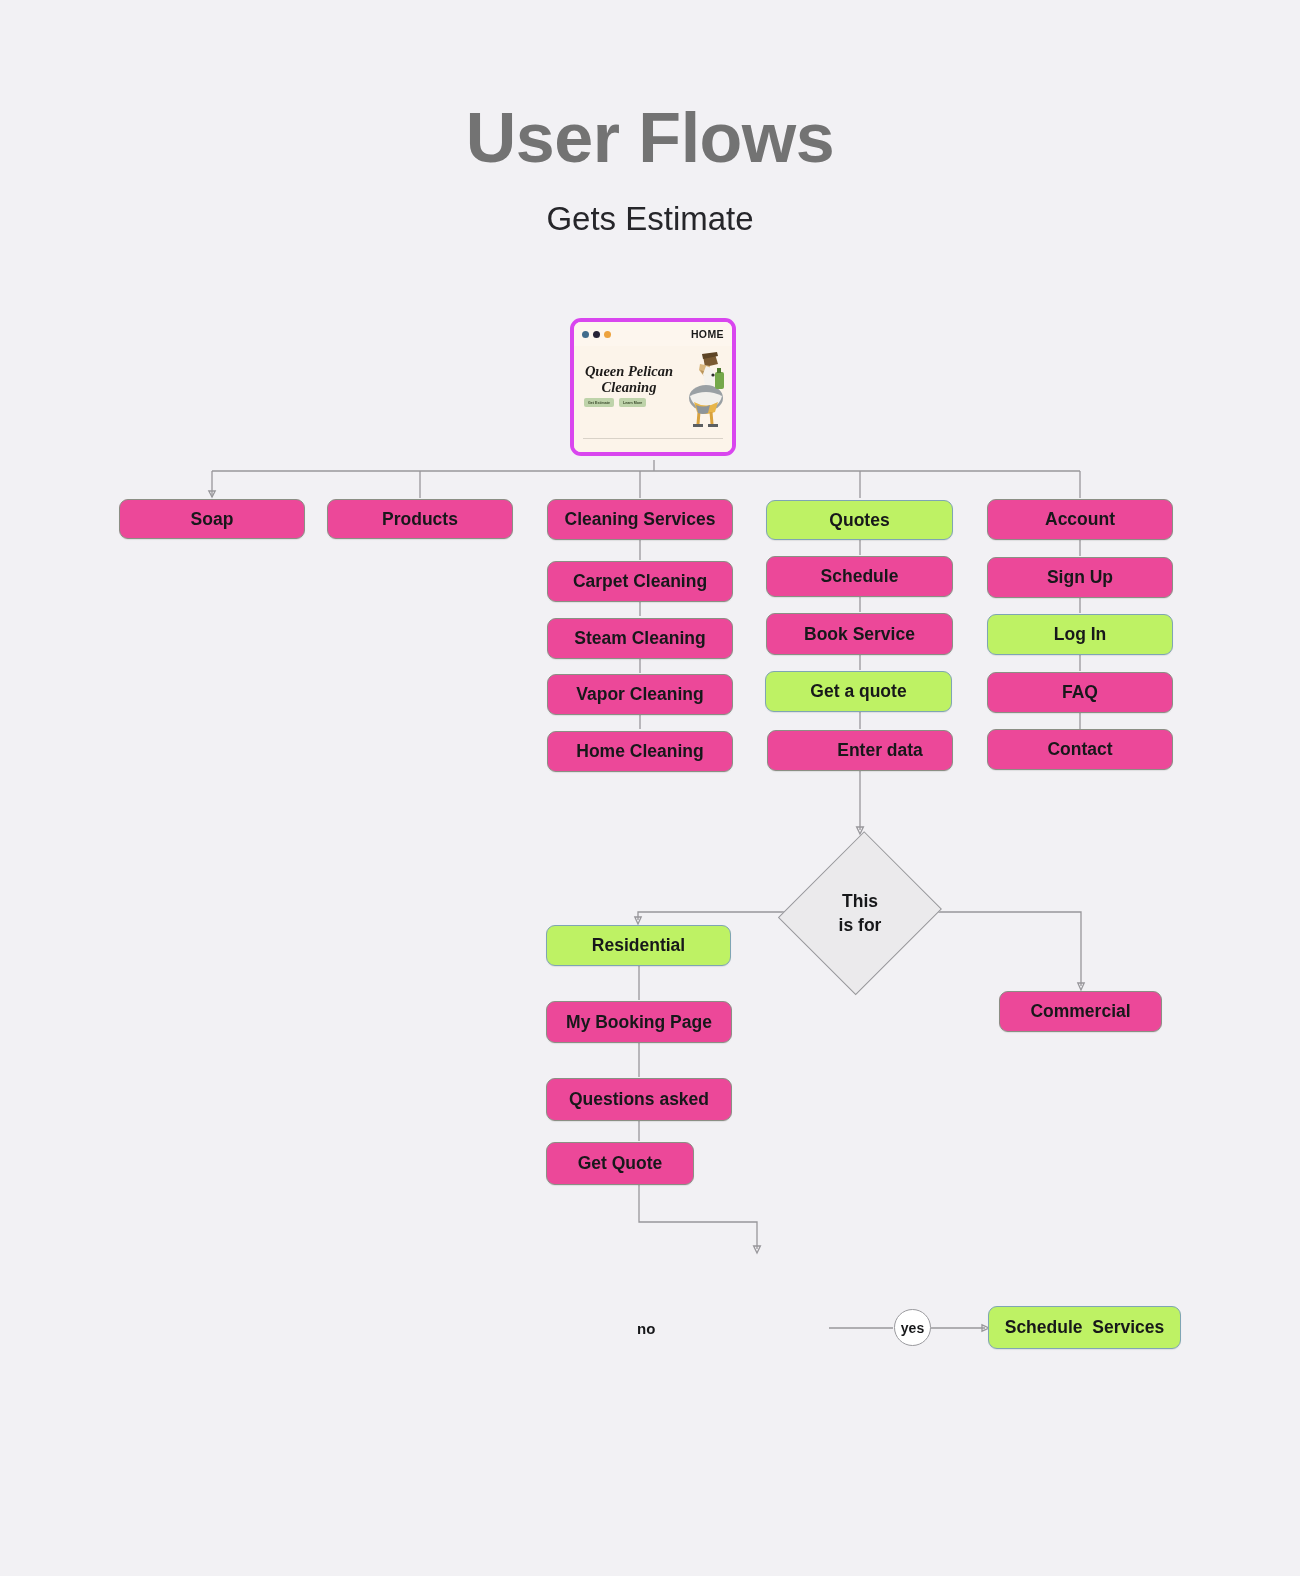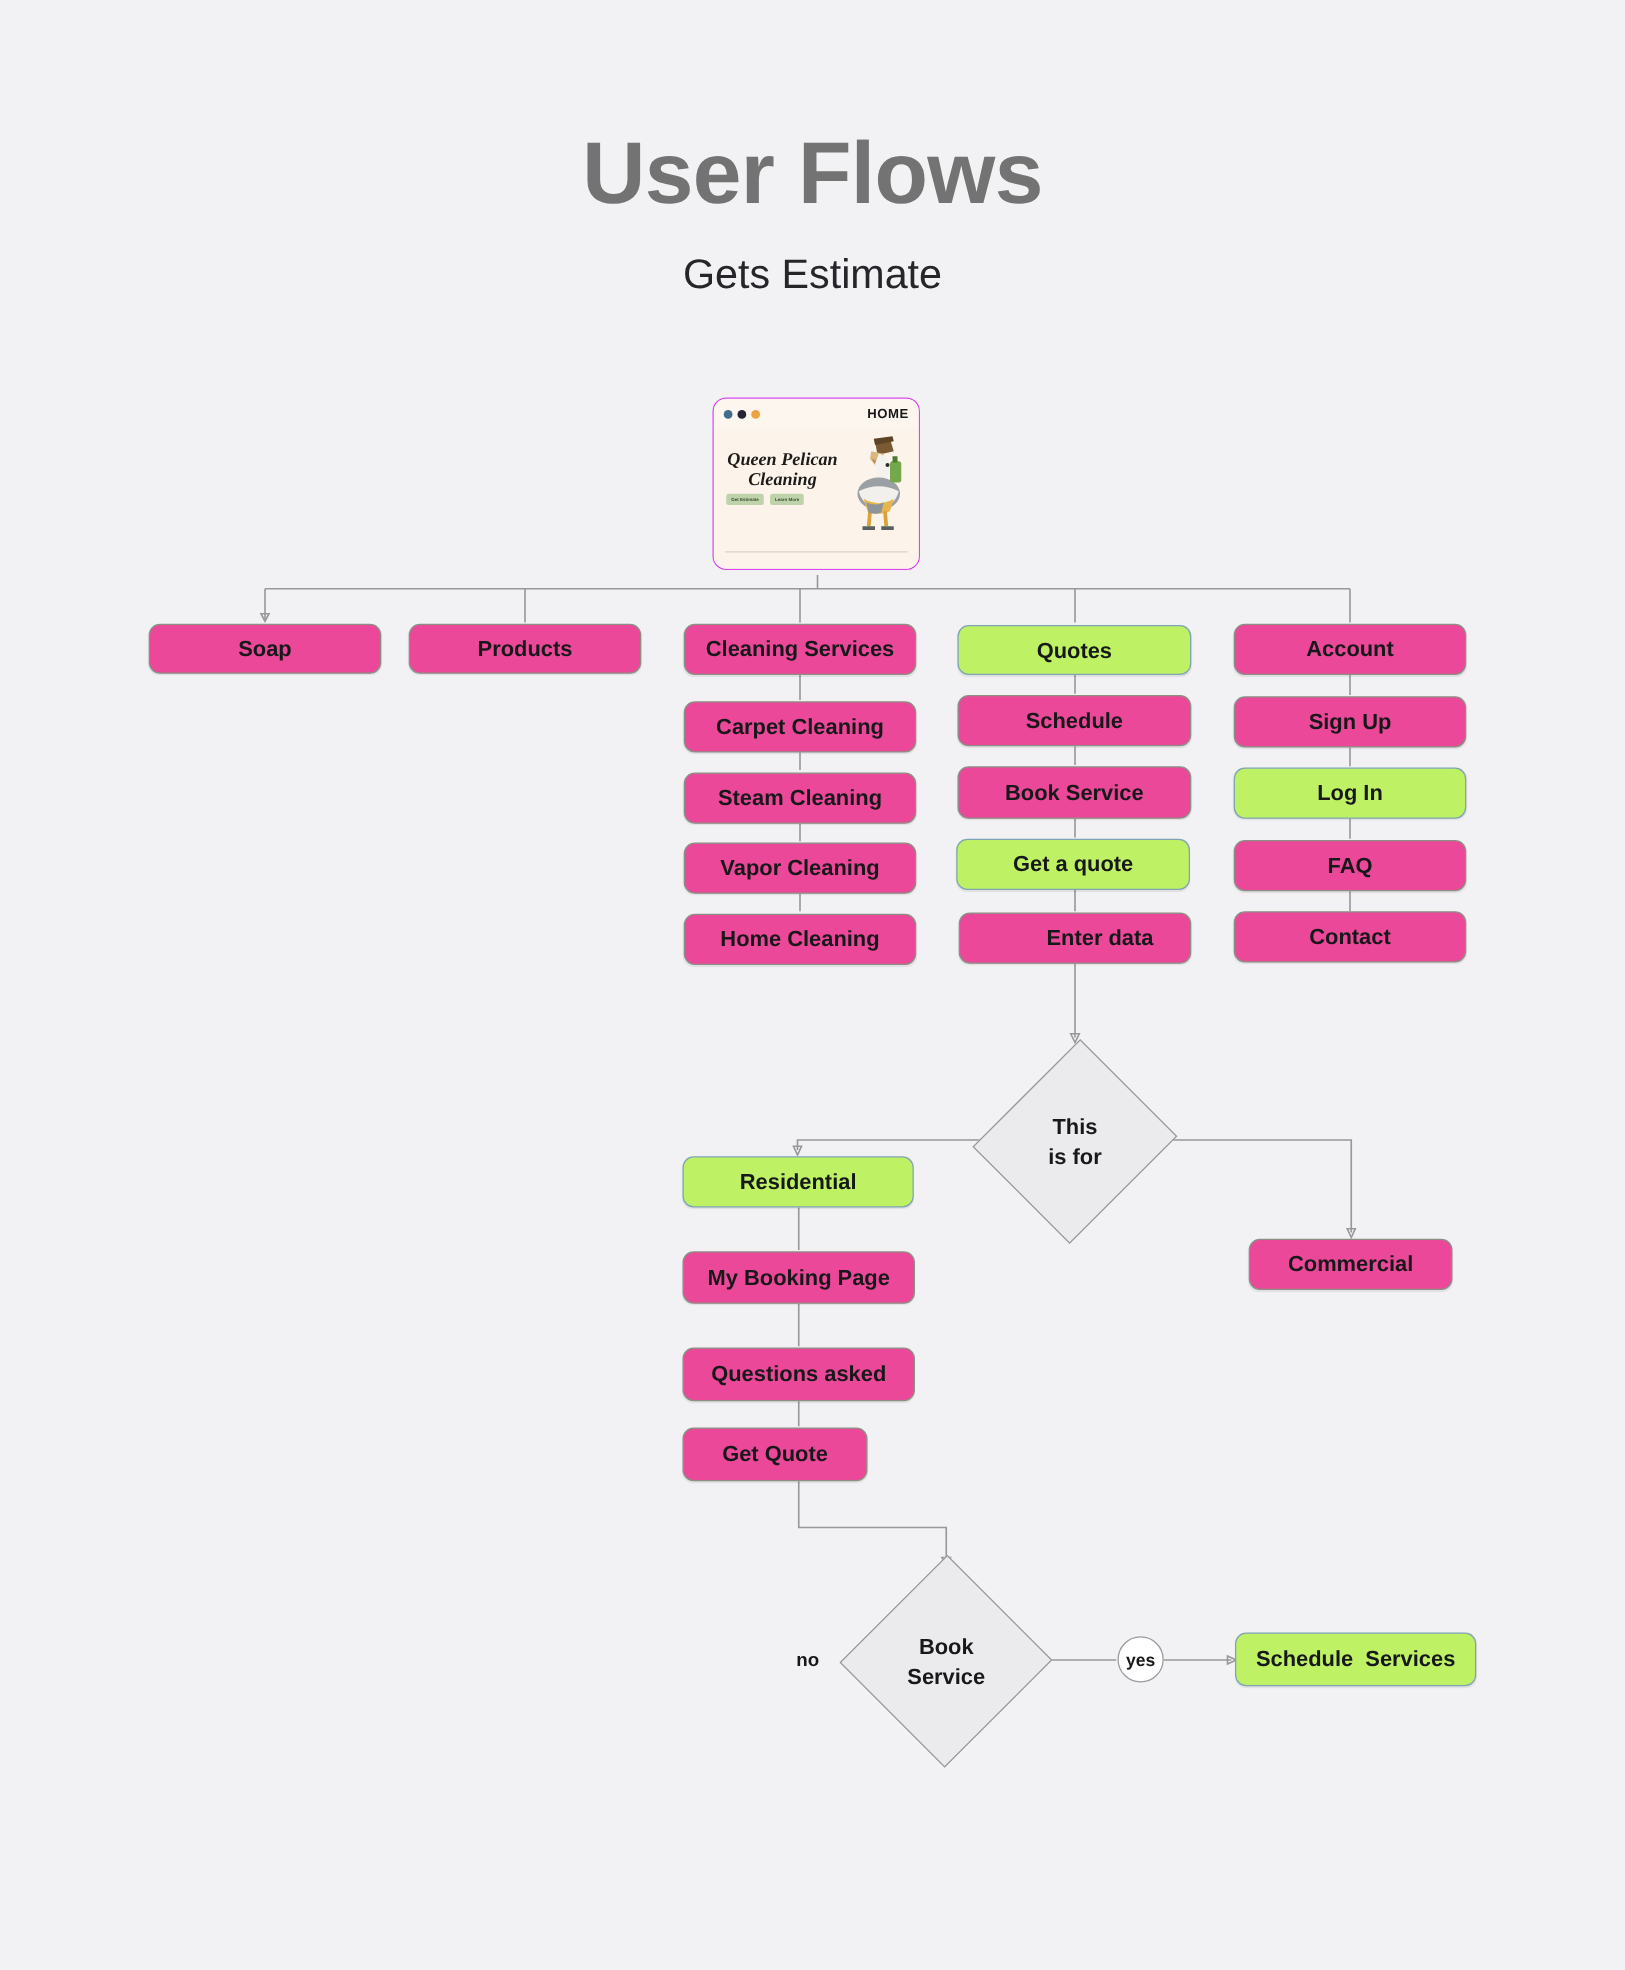--- a/index.html
+++ b/index.html
@@ -42,21 +42,21 @@
     color: #26262a;
   }
 
   
   .browser {
     position: absolute;
     left: 570px;
     top: 318px;
     width: 166px;
     height: 138px;
-    border: 1px solid #d946ef;
+    border: 4px solid #d946ef;
     border-radius: 11px;
     background: #fdf6ee;
     box-sizing: border-box;
     overflow: hidden;
   }
   .browser-bar {
     position: absolute;
     left: 0; top: 0; right: 0;
     height: 24px;
     background: #fdf6ee;
@@ -343,27 +343,20 @@
     </span>
   </div>
 
   <div class="node blue" style="left:546px; top:925px; width:185px; height:41px;">Residential</div>
   <div class="node" style="left:546px; top:1001px; width:186px; height:42px;">My Booking Page</div>
   <div class="node" style="left:546px; top:1078px; width:186px; height:43px;">Questions asked</div>
   <div class="node" style="left:546px; top:1142px; width:148px; height:43px;">Get Quote</div>
 
   <div class="node" style="left:999px; top:991px; width:163px; height:41px;">Commercial</div>
 
-  <div class="diamond" style="left:681px; top:1251px; width:152px; height:155px;">
-    <span class="shape"></span>
-    <span class="dlabel">
-      <span>Book</span><br>
-      <span>Service</span>
-    </span>
-  </div>
 
   <div class="edge-label" style="left:637px; top:1320px;">no</div>
 
   <div class="circle-label" style="left:894px; top:1309px;">
     <span>yes</span>
   </div>
 
   <div class="node blue" style="left:988px; top:1306px; width:193px; height:43px;">Schedule  Services</div>
 
 </div>

